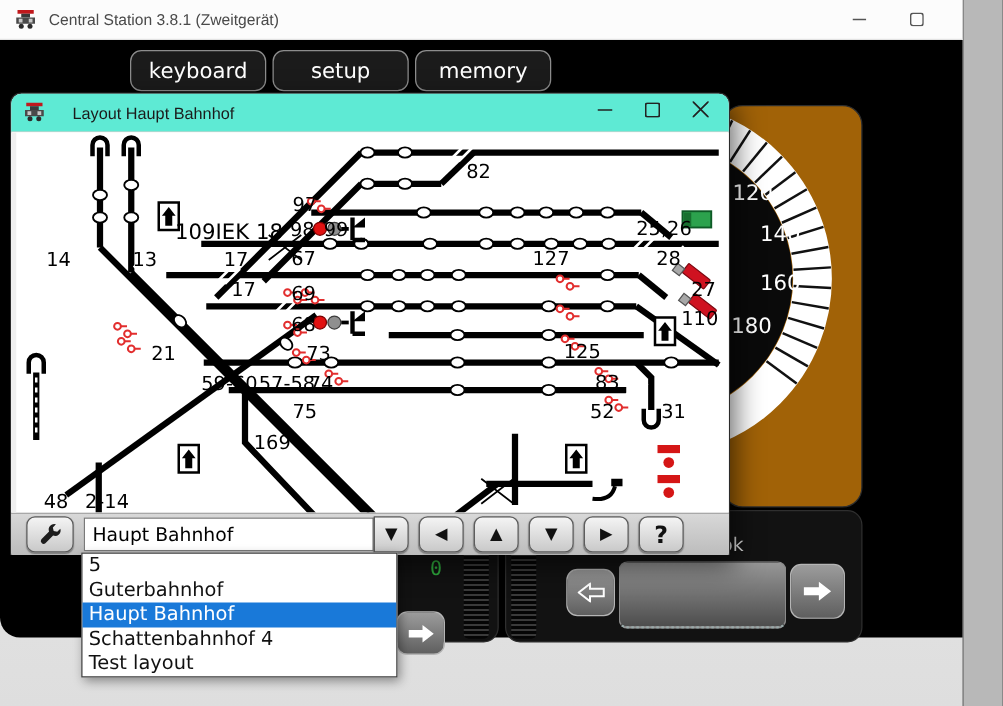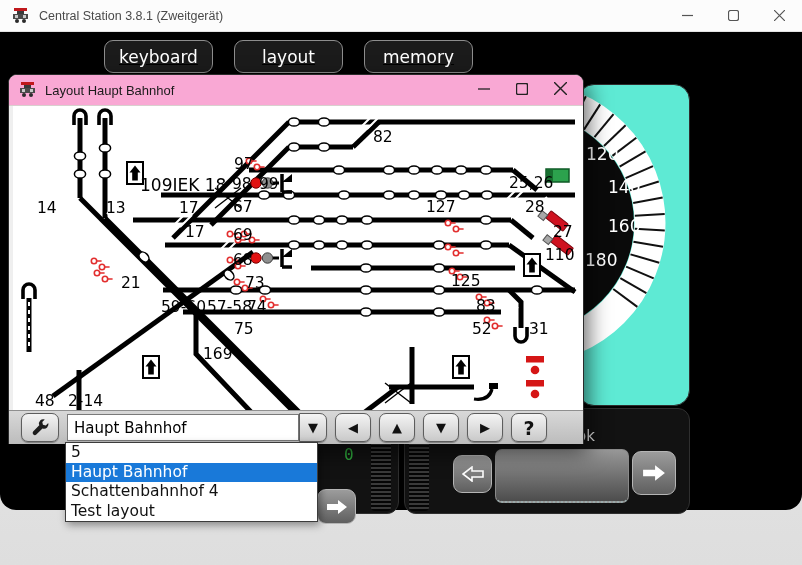--- a/index.html
+++ b/index.html
@@ -1,45 +1,45 @@
 <!DOCTYPE html>
 <html><head>
 <meta charset="utf-8">
 <style>
   html,body{margin:0;padding:0;background:#b8b8b8;}
-  #root{position:relative;width:802px;height:565px;overflow:hidden;background:linear-gradient(#f2f2f2,#dedede);
-        font-family:"Liberation Sans",sans-serif;outline:1px solid #777;}
+  #root{position:relative;width:736px;height:565px;overflow:hidden;background:linear-gradient(#f2f2f2,#dedede);
+        font-family:"Liberation Sans",sans-serif;outline:1px solid #777;padding-left:34px;}
   
   #titlebar{position:absolute;left:0;top:0;width:802px;height:31px;background:#fcfcfc;display:flex;align-items:center;border-bottom:1px solid #e3e3e3;}
   #app-icon{margin-left:12px;width:18px;height:16px;}
   #title-text{margin-left:9px;font-size:12.5px;color:#4a4a4a;}
   #win-controls{margin-left:auto;display:flex;align-items:center;height:100%;}
   .wc{width:46px;height:100%;display:flex;align-items:center;justify-content:center;color:#555;}
   .wc svg{display:block;}
   
   #screen{position:absolute;left:0;top:32px;width:802px;height:478px;background:#000;border-radius:0 0 16px 16px;}
-  #navrow{position:absolute;left:104px;top:8px;display:flex;gap:21px;text-decoration:underline;}
+  #navrow{position:absolute;left:104px;top:8px;display:flex;gap:5px;}
   .navbtn{width:107px;height:31px;background:#1b1b1b;border:1.5px solid #8d8d8d;border-radius:9px;color:#fff;
           font-size:17px;display:flex;align-items:center;justify-content:center;font-family:"DejaVu Sans",sans-serif;}
   
-  #dial-panel{position:absolute;left:578px;top:52px;width:110px;height:320px;background:#5eead4;border:1px solid #2e2e2e;border-radius:16px;overflow:hidden;}
+  #dial-panel{position:absolute;left:578px;top:52px;width:110px;height:320px;background:#a16207;border:1px solid #2e2e2e;border-radius:16px;overflow:hidden;}
   
   .dark-panel{position:absolute;background:#121212;border:1px solid #2f2f2f;border-radius:12px;}
   #mini-panel{left:140px;top:392px;width:257px;height:88px;}
   #lok-panel{left:404px;top:376px;width:284px;height:104px;}
   .slider{position:absolute;width:20px;background:repeating-linear-gradient(#050505 0 2px,#3a3a3a 2px 4px);border-radius:4px;}
   .pushbtn{position:absolute;border-radius:9px;border:1px solid #b5b5b5;background:linear-gradient(#9c9c9c,#5f5f5f);display:flex;align-items:center;justify-content:center;}
   #speed-val{position:absolute;left:344px;top:413px;color:#2fae3e;font-family:"DejaVu Sans Mono",monospace;font-size:16px;z-index:3;}
   #keine-lok{position:absolute;left:523px;top:395px;color:#dcdcdc;font-size:15px;font-family:"DejaVu Sans",sans-serif;}
   #lok-box{position:absolute;left:495px;top:417px;width:132px;height:51px;border-radius:7px;background:linear-gradient(#979797,#4d4d4d);
            border:1px solid #8a8a8a;border-bottom:2px dotted #9aa;}
   
   #layout-window{position:absolute;left:8px;top:74px;width:574px;height:368px;background:#fff;border:1px solid #2b2b2b;border-radius:9px 9px 0 0;
                  box-shadow:4px 8px 22px rgba(0,0,0,.6);z-index:10;}
-  #lw-titlebar{height:30px;background:#f9a8d4;border-radius:8px 8px 0 0;display:flex;align-items:center;border-bottom:1px solid #d8d0ce;}
+  #lw-titlebar{height:30px;background:#5eead4;border-radius:8px 8px 0 0;display:flex;align-items:center;border-bottom:1px solid #d8d0ce;gap:13px;}
   #lw-icon{margin-left:10px;width:18px;height:16px;}
   #lw-title{margin-left:8px;font-size:13px;color:#1b1b1b;}
   #lw-controls{margin-left:auto;display:flex;align-items:center;gap:26px;padding-right:16px;color:#222;}
   #lw-canvas{position:relative;height:304px;background:#fff;border-left:4px solid #efefef;overflow:hidden;}
   #lw-toolbar{height:33px;background:linear-gradient(#d8d8d8,#bcbcbc);border-top:1px solid #8f8f8f;display:flex;align-items:center;}
   .tbtn{height:27px;border:1px solid #5d5d5d;border-radius:7px;background:linear-gradient(#f4f4f4,#c9c9c9);
         display:flex;align-items:center;justify-content:center;color:#111;box-shadow:0 1px 1px rgba(0,0,0,.35);}
   #wrench-btn{width:36px;margin-left:12px;}
   #combo{margin-left:8px;width:224px;height:25px;background:#fff;border:1px solid #7a7a7a;display:flex;align-items:center;
          font-size:15px;font-family:"DejaVu Sans",sans-serif;color:#000;padding-left:6px;}
@@ -85,21 +85,21 @@
             <path d="M0 0 L11 11 M11 0 L0 11" stroke="#555" stroke-width="1.2"></path>
           </svg>
         </div>
     </div>
   </div>
 
   <div id="screen">
 
     <div id="navrow">
       <div class="navbtn">keyboard</div>
-      <div class="navbtn">layout</div>
+      <div class="navbtn">setup</div>
       <div class="navbtn">memory</div>
     </div>
 
     <div id="dial-panel">
       <svg id="dial-svg" width="110" height="320" viewBox="0 0 110 320">
           <circle cx="-55" cy="138" r="126" fill="none" stroke="#fff" stroke-width="31"></circle>
           <line x1="-6.340802706412404" y1="38.23386086079246" x2="6.810331697259919" y2="11.27003947181744" stroke="#111" stroke-width="2"></line>
           <line x1="4.966675573019721" y1="44.592303204071015" x2="21.17388518734937" y2="19.346979745711835" stroke="#111" stroke-width="2"></line>
           <line x1="15.455086965451713" y1="52.22657334179405" x2="34.49700236151975" y2="29.044566136873513" stroke="#111" stroke-width="2"></line>
           <line x1="24.98117339651668" y1="61.03239706138477" x2="46.597706746926605" y2="40.23034221311039" stroke="#111" stroke-width="2"></line>
@@ -391,18 +391,19 @@
         </div>
       <div class="tbtn tb34">
           <span class="arrowglyph">▶</span>
         </div>
       <div class="tbtn tb34" id="help-btn">?</div>
     </div>
   </div>
 
   <div id="dropdown">
       <div class="dd-item">5</div>
+      <div class="dd-item">Guterbahnhof</div>
       <div class="dd-item" style="background: rgb(25, 121, 217); color: rgb(255, 255, 255);">Haupt Bahnhof</div>
       <div class="dd-item">Schattenbahnhof 4</div>
       <div class="dd-item">Test layout</div>
     </div>
 
 </div>
 
 </body></html>

